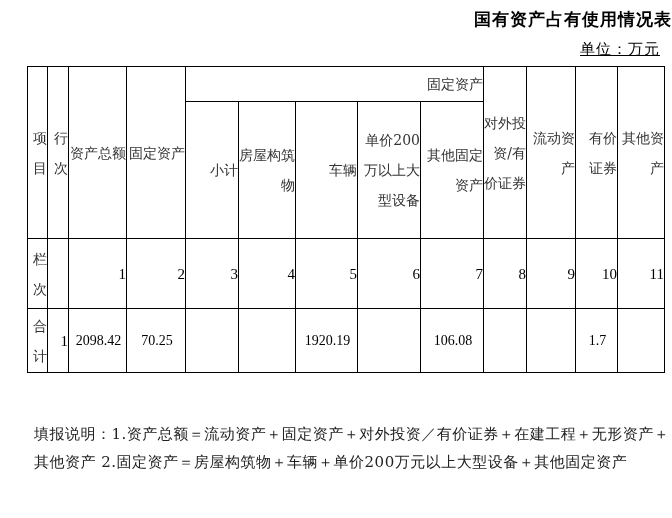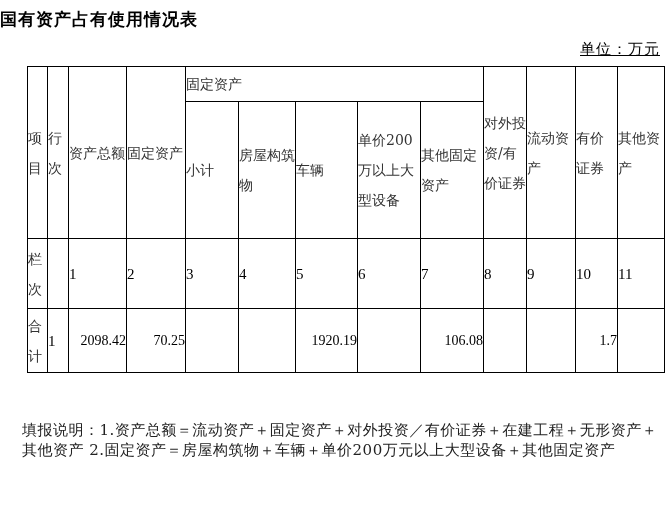--- a/index.html
+++ b/index.html
@@ -1,41 +1,41 @@
 <!DOCTYPE html>
 <html><head>
 <meta charset="utf-8">
 <style>
   html, body { margin: 0; padding: 0; background: #ffffff; }
   body {
     width: 672px; height: 518px; position: relative; overflow: hidden;
     font-family: "DejaVu Serif", "Liberation Serif", serif; color: #000;
   }
   .title {
-    position: absolute; left: 0; top: 8px; width: 672px; text-align: left;
+    position: absolute; left: 0; top: 8px; width: 672px; text-align: right;
     font-size: 17px; font-weight: bold; letter-spacing: 1px;
   }
   .unit {
     position: absolute; right: 12px; top: 40px; font-size: 15px; letter-spacing: 1px; text-decoration: underline;
   }
   table.asset {
     position: absolute; left: 27px; top: 66px;
     border-collapse: collapse; table-layout: fixed;
     width: 638px;
   }
   table.asset td {
-    border: 1.3px solid #000; text-align: left; vertical-align: middle;
+    border: 1.3px solid #000; text-align: right; vertical-align: middle;
     padding: 0; font-size: 14px; line-height: 30px; color: #222;
   }
   table.asset td.hdr { color: #333; }
   table.asset td.num { font-family: "Liberation Serif", serif; font-size: 15px; color: #000; }
-  table.asset td.val { font-family: "Liberation Serif", serif; font-size: 14px; color: #000; text-align: right; padding-left: 2px; }
+  table.asset td.val { font-family: "Liberation Serif", serif; font-size: 14px; color: #000; text-align: center; padding-left: 2px; }
   .note {
-    position: absolute; left: 22px; top: 420px; width: 636px;
-    font-size: 15px; line-height: 20px; color: #222; letter-spacing: 0.5px;
+    position: absolute; left: 34px; top: 420px; width: 636px;
+    font-size: 15px; line-height: 28px; color: #222; letter-spacing: 0.5px;
   }
 </style>
 </head>
 <body>
 
 <div class="title">国有资产占有使用情况表</div>
 <div class="unit">单位：万元</div>
 
 <table class="asset">
   <colgroup>

